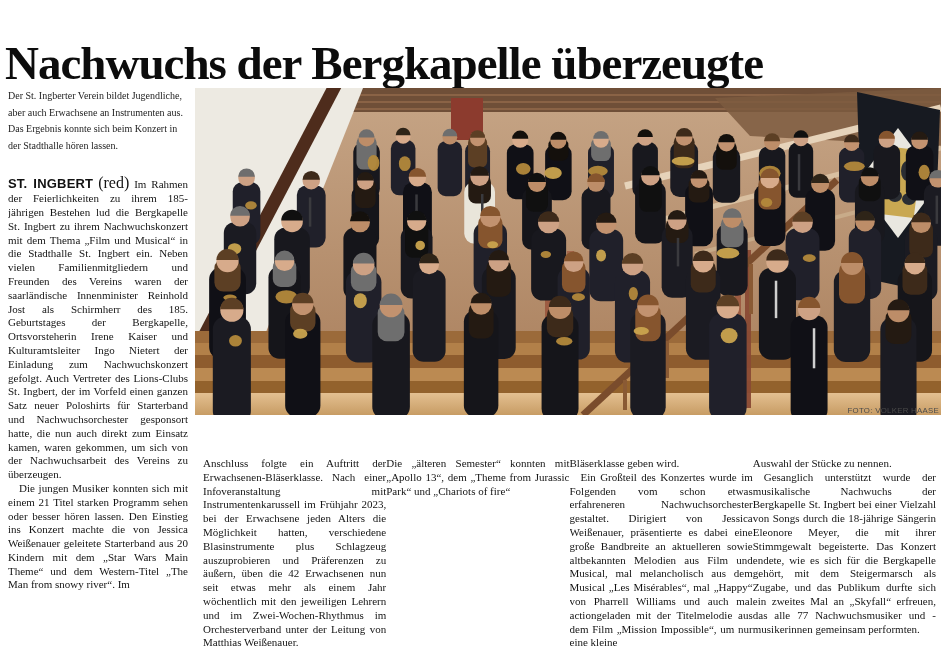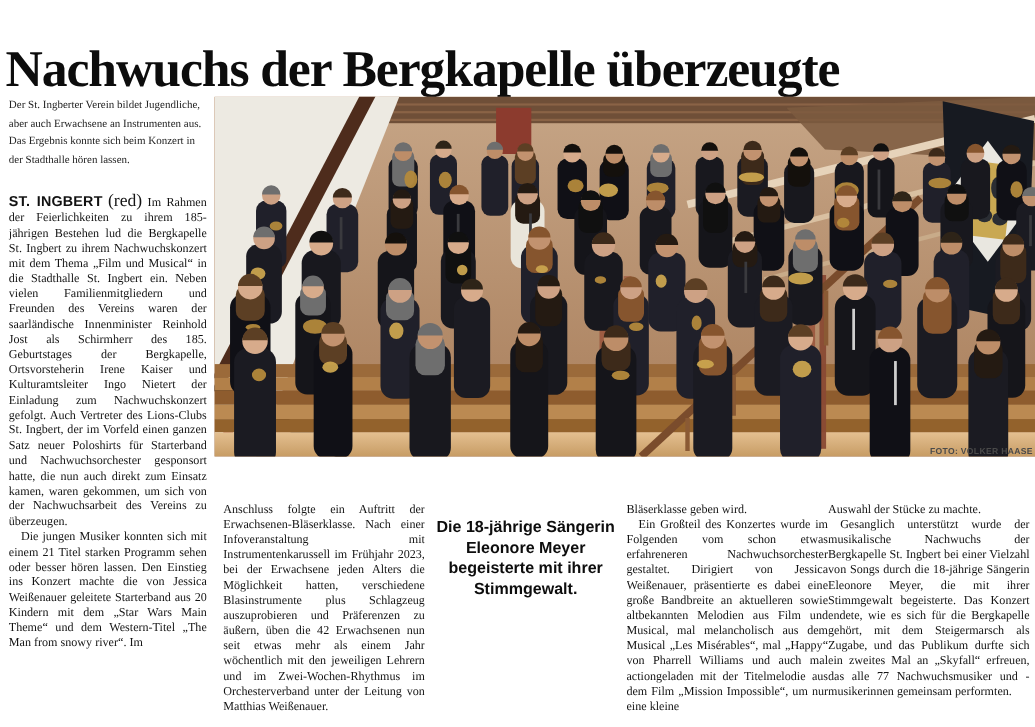--- a/index.html
+++ b/index.html
@@ -35,21 +35,21 @@
   
   .photo-wrap{position:absolute;left:195px;top:88px;width:746px;}
   .photo-wrap svg{display:block;width:746px;height:327px;background:#b99070;}
   .caption{
     position:relative;margin-top:5px;width:744px;
     font-family:"Liberation Sans",sans-serif;font-weight:700;
     font-size:11.3px;line-height:14.8px;color:#0f0f0f;
   }
   .credit{
     position:absolute;right:0;bottom:1px;
-    font-family:"Liberation Sans",sans-serif;font-weight:700;
+    font-family:"Liberation Sans",sans-serif;font-weight:400;
     font-size:7.8px;letter-spacing:.3px;color:#4a4a4a;
   }
   
   .cols{
     position:absolute;left:203px;top:457px;width:733px;height:202px;
     display:grid;grid-template-columns:repeat(4,1fr);
     overflow:hidden;
   }
   .cols .column{overflow:hidden;}
   .pullquote{
@@ -401,25 +401,25 @@
     <figcaption class="caption">
       <span class="credit">FOTO: VOLKER HAASE</span>
     </figcaption>
   </figure>
 
   <div class="cols bodytext">
     <div class="column">
       <p>Anschluss folgte ein Auftritt der Erwachsenen-Bläserklasse. Nach einer Infoveranstaltung mit Instrumentenkarussell im Frühjahr 2023, bei der Erwachsene jeden Alters die Möglichkeit hatten, verschiedene Blasinstrumente plus Schlagzeug auszuprobieren und Präferenzen zu äußern, üben die 42 Erwachsenen nun seit etwas mehr als einem Jahr wöchentlich mit den jeweiligen Lehrern und im Zwei-Wochen-Rhythmus im Orchesterverband unter der Leitung von Matthias Weißenauer.</p>
     </div>
     <div class="column">
-      <div class="pullquote">Die 18-jährige Sängerin Eleonore Meyer begeisterte mit ihrer Stimmgewalt.</div>
+      <p>Die „älteren Semester“ konnten mit „Apollo 13“, dem „Theme from Jurassic Park“ und „Chariots of fire“</p>
     </div>
     <div class="column">
       <p>Bläserklasse geben wird.</p>
       <p>Ein Großteil des Konzertes wurde im Folgenden vom schon etwas erfahreneren Nachwuchsorchester gestaltet. Dirigiert von Jessica Weißenauer, präsentierte es dabei eine große Bandbreite an aktuelleren sowie altbekannten Melodien aus Film und Musical, mal melancholisch aus dem Musical „Les Misérables“, mal „Happy“ von Pharrell Williams und auch mal actiongeladen mit der Titelmelodie aus dem Film „Mission Impossible“, um nur eine kleine</p>
     </div>
     <div class="column">
-      <p>Auswahl der Stücke zu machte.</p>
+      <p>Auswahl der Stücke zu nennen.</p>
       <p>Gesanglich unterstützt wurde der musikalische Nachwuchs der Bergkapelle St. Ingbert bei einer Vielzahl von Songs durch die 18-jährige Sängerin Eleonore Meyer, die mit ihrer Stimmgewalt begeisterte. Das Konzert endete, wie es sich für die Bergkapelle gehört, mit dem Steigermarsch als Zugabe, und das Publikum durfte sich ein zweites Mal an „Skyfall“ erfreuen, das alle 77 Nachwuchsmusiker und -musikerinnen gemeinsam performten.</p>
     </div>
   </div>
 
 </div>
 
 </body></html>

